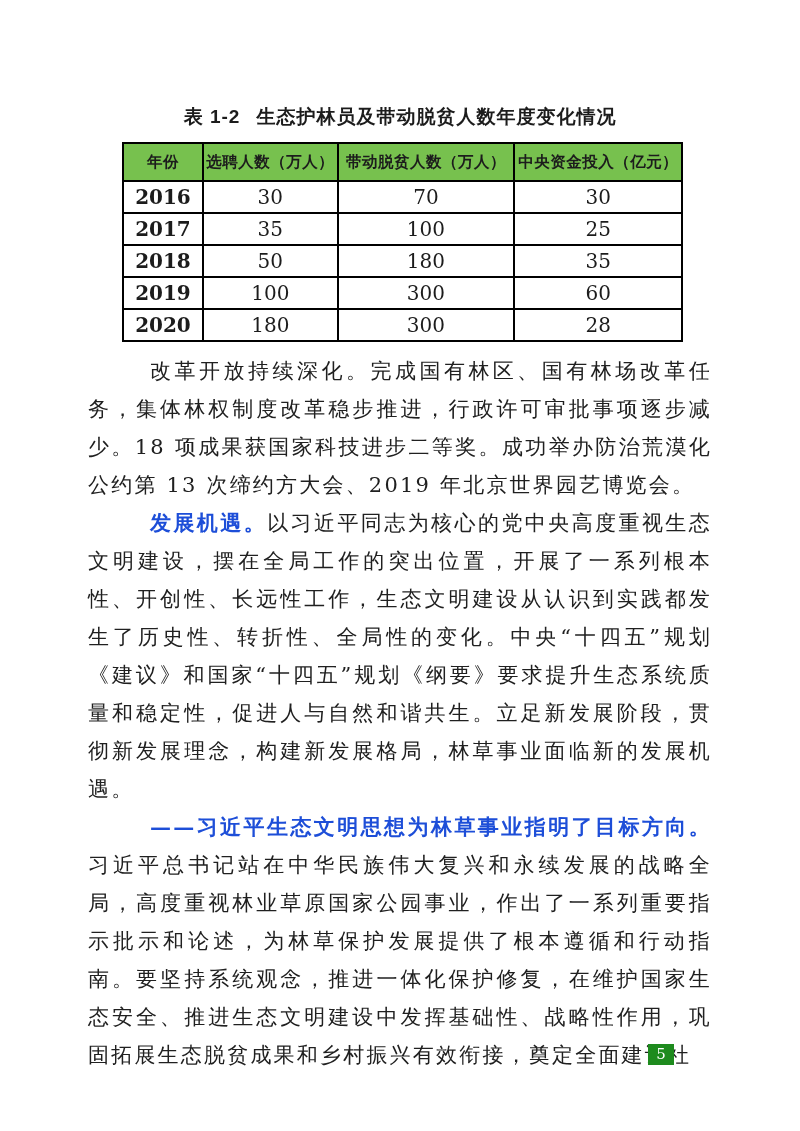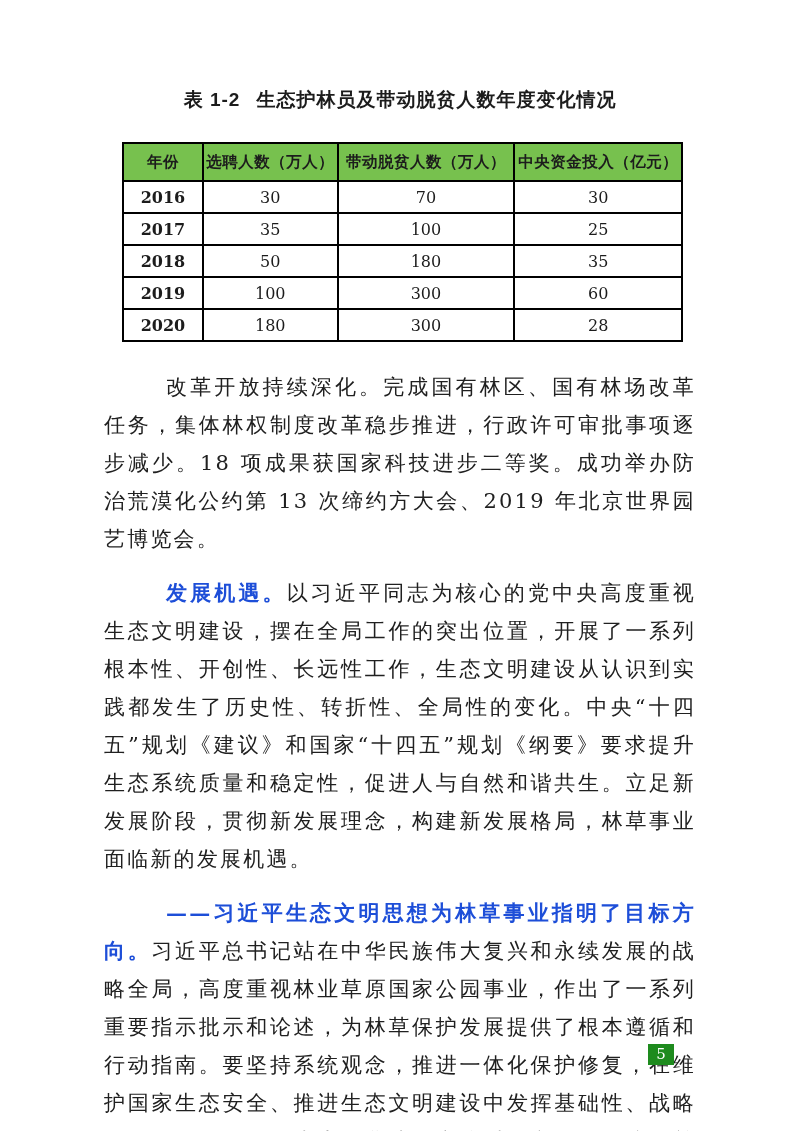--- a/index.html
+++ b/index.html
@@ -11,21 +11,21 @@
     position: relative;
     width: 800px;
     height: 1131px;
     background: #ffffff;
     overflow: hidden;
     color: var(--text, #1c1c1c);
     font-family: "DejaVu Serif", "Liberation Serif", serif;
   }
   .caption {
     position: absolute;
-    top: 87px;
+    top: 104px;
     left: 88px;
     width: 624px;
     text-align: center;
     font-family: "Liberation Sans", "DejaVu Sans", sans-serif;
     font-weight: bold;
     font-size: 19px;
     letter-spacing: 1px;
     white-space: nowrap;
   }
   .caption .cap-label { margin-right: 16px; }
@@ -49,37 +49,37 @@
     background: var(--table-header-bg, #77c14e);
     height: 36px;
     font-family: "Liberation Sans", "DejaVu Sans", sans-serif;
     font-weight: bold;
     font-size: 15.5px;
     letter-spacing: 0.5px;
     white-space: nowrap;
   }
   table.data tbody td {
     height: 30px;
-    font-size: 16px;
+    font-size: 20px;
     font-weight: normal;
   }
   table.data tbody td.year { font-weight: bold; }
   .body-text {
     position: absolute;
     top: 352px;
     left: 88px;
     width: 624px;
     font-size: 21px;
     line-height: 38px;
     letter-spacing: 2.2px;
     text-align: justify;
     color: #202020;
   }
   .body-text p {
-    margin: 16px;
+    margin: 0;
     text-indent: 62px;
   }
   .body-text .lead { font-weight: bold; color: #1d4ed8; }
   .page-number {
     position: absolute;
     left: 648px;
     top: 1044px;
     width: 26px;
     height: 21px;
     background: var(--page-badge-bg, #1e8b1e);

